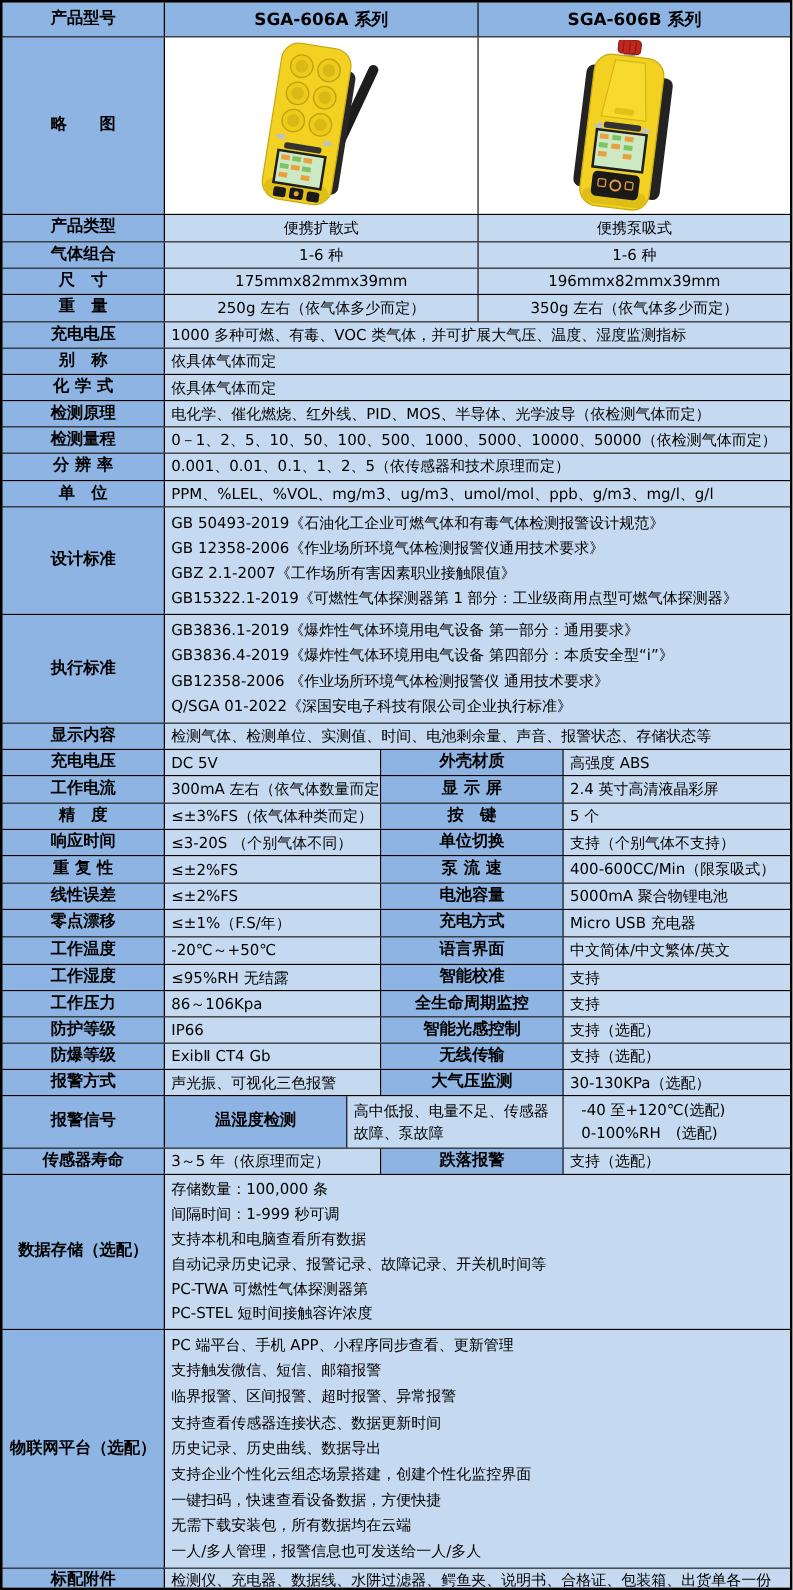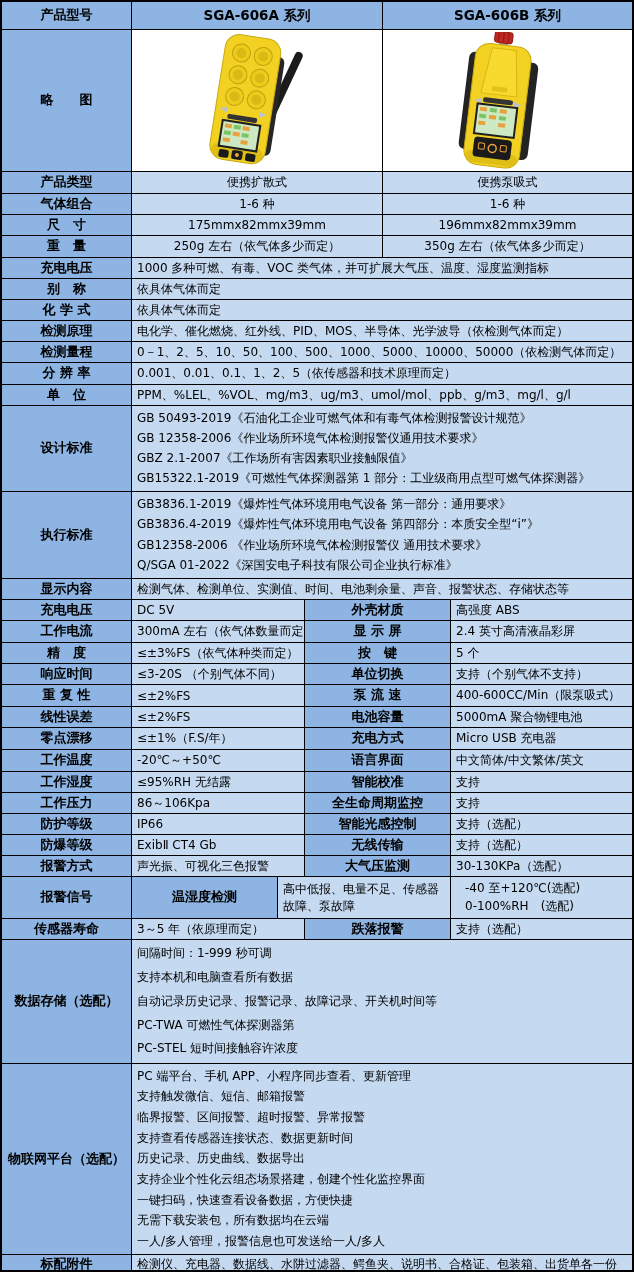--- a/index.html
+++ b/index.html
@@ -287,20 +287,21 @@
     <div class="cell lbl col-l2">跌落报警</div>
     <div class="cell val col-v2 end">支持（选配）</div>
   </div>
 
   <div class="row" style="height:124px">
     <div class="cell lbl col2 col-l">
       <div>数据存储</div>
       <div>（选配）</div>
     </div>
     <div class="cell block col-full end">
+      <div class="line">存储数量：100,000 条</div>
       <div class="line">间隔时间：1-999 秒可调</div>
       <div class="line">支持本机和电脑查看所有数据</div>
       <div class="line">自动记录历史记录、报警记录、故障记录、开关机时间等</div>
       <div class="line">PC-TWA 可燃性气体探测器第</div>
       <div class="line">PC-STEL 短时间接触容许浓度</div>
     </div>
   </div>
 
   <div class="row" style="height:191px">
     <div class="cell lbl col2 col-l">

